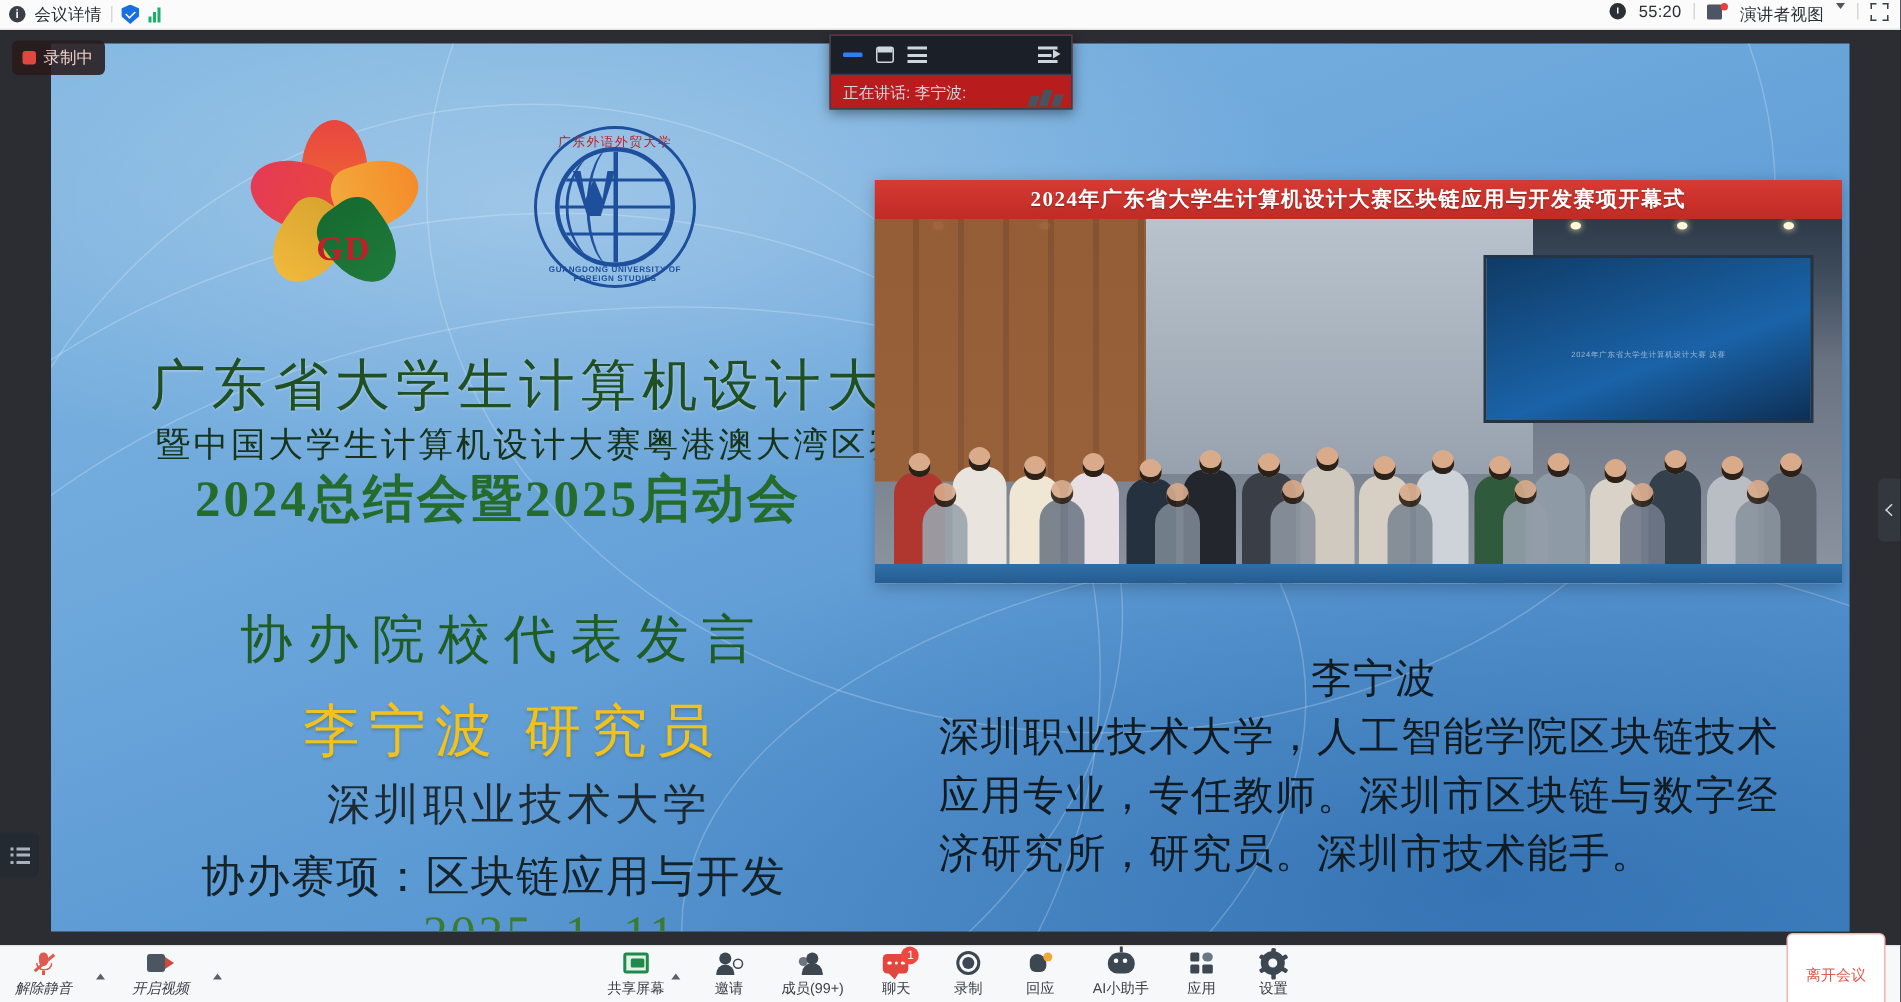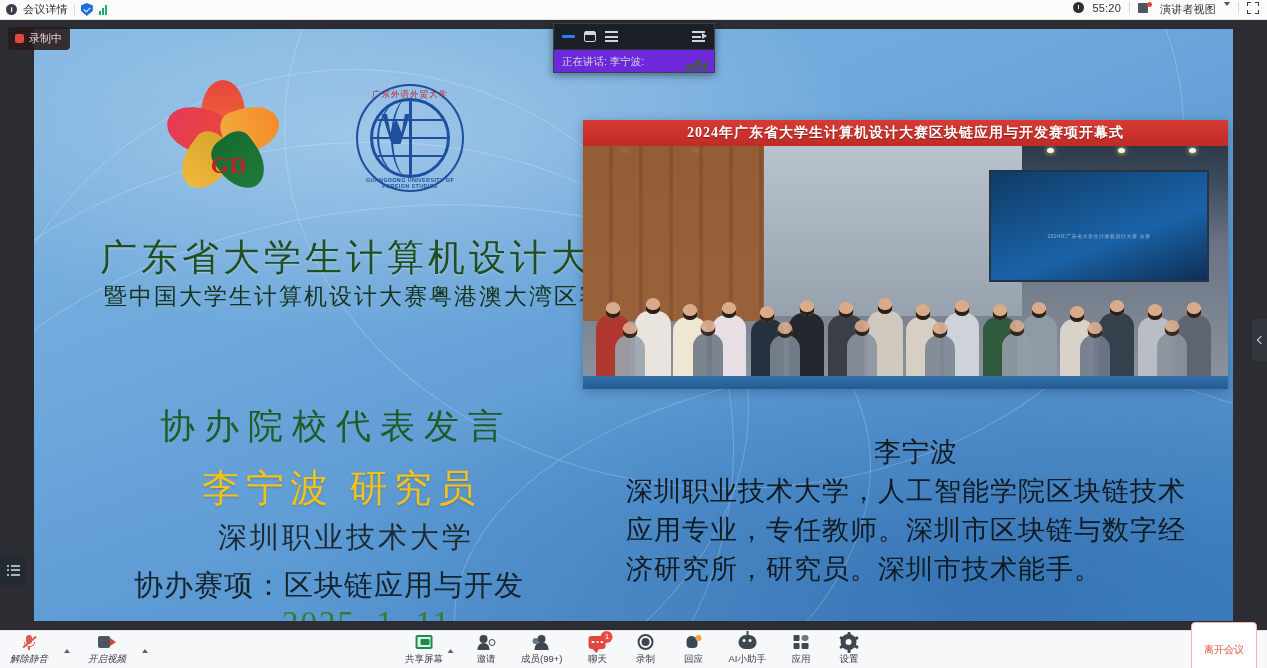--- a/index.html
+++ b/index.html
@@ -232,21 +232,21 @@
     box-shadow: 0 -4px 0 0 #2a2118 inset;
   }
   .photo-foot {
     position: absolute; left: 0; right: 0; bottom: 0; height: 13px;
     background: linear-gradient(180deg,#2f6fa8,#255c90);
   }
 
   
   .spk-panel {
     position: absolute; left: 553px; top: 3px; width: 162px; height: 50px;
-    background: #6d28d9; border: 1px solid #39414c; z-index: 25;
+    background: #b91c1c; border: 1px solid #39414c; z-index: 25;
     box-shadow: 0 2px 8px rgba(0,0,0,.45);
   }
   .spk-bar {
     height: 26px; display: flex; align-items: center; gap: 9px; padding: 0 8px;
     border-bottom: 1px solid #313944; background: #1b2028;
   }
   .spk-min { width: 13px; height: 3px; background: #2d7ff9; border-radius: 1px; }
   .spk-win { width: 12px; height: 11px; border: 1.6px solid #cfd6de; border-radius: 2px; }
   .spk-win::after { content:""; display:block; height:3px; background:#cfd6de; }
   .spk-list { width: 13px; height: 11px; display: flex; flex-direction: column; justify-content: space-between; }
@@ -429,20 +429,21 @@
             <span class="mer" style="left:18px; width:38px"></span>
             <span class="mer" style="left:4px; width:66px"></span>
           </span>
           <span class="w"></span>
           <span class="en">GUANGDONG UNIVERSITY OF FOREIGN STUDIES</span>
         </div>
       </div>
 
       <div class="ln t-title1">广东省大学生计算机设计大赛</div>
       <div class="ln t-title2">暨中国大学生计算机设计大赛粤港澳大湾区赛</div>
+      <div class="ln t-title3">2024总结会暨2025启动会</div>
       <div class="ln t-speech">协办院校代表发言</div>
       <div class="ln t-name">李宁波  研究员</div>
       <div class="ln t-track">协办赛项：区块链应用与开发</div>
       <div class="ln t-univ">深圳职业技术大学</div>
       <div class="ln t-date">2025. 1. 11</div>
 
       <div class="bio">
         <span class="bio-name">李宁波</span>
         <span>深圳职业技术大学，人工智能学院区块链技术应用专业，专任教师。深圳市区块链与数字经济研究所，研究员。深圳市技术能手。</span>
       </div>

